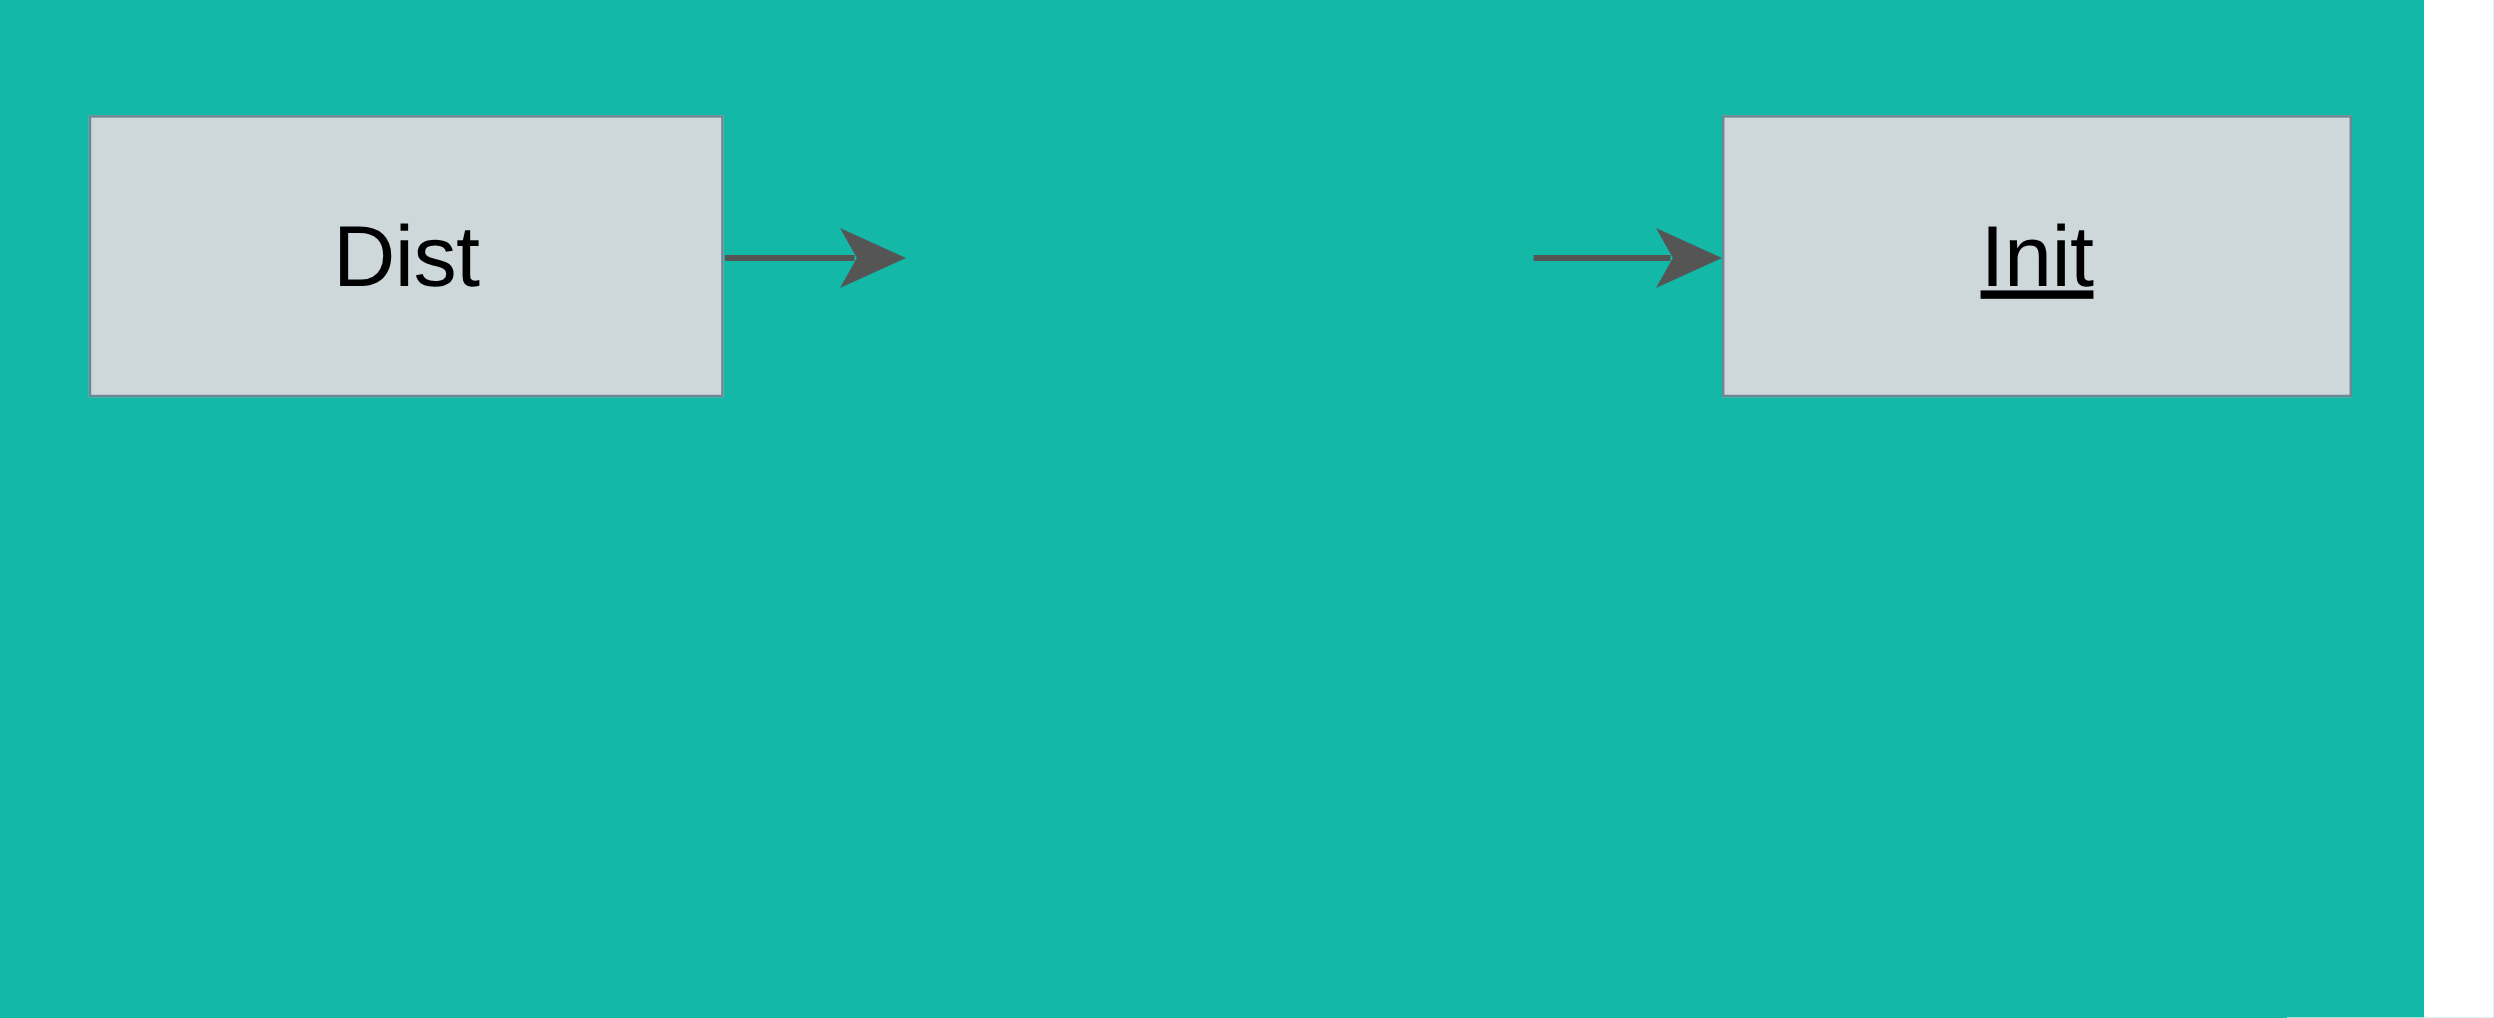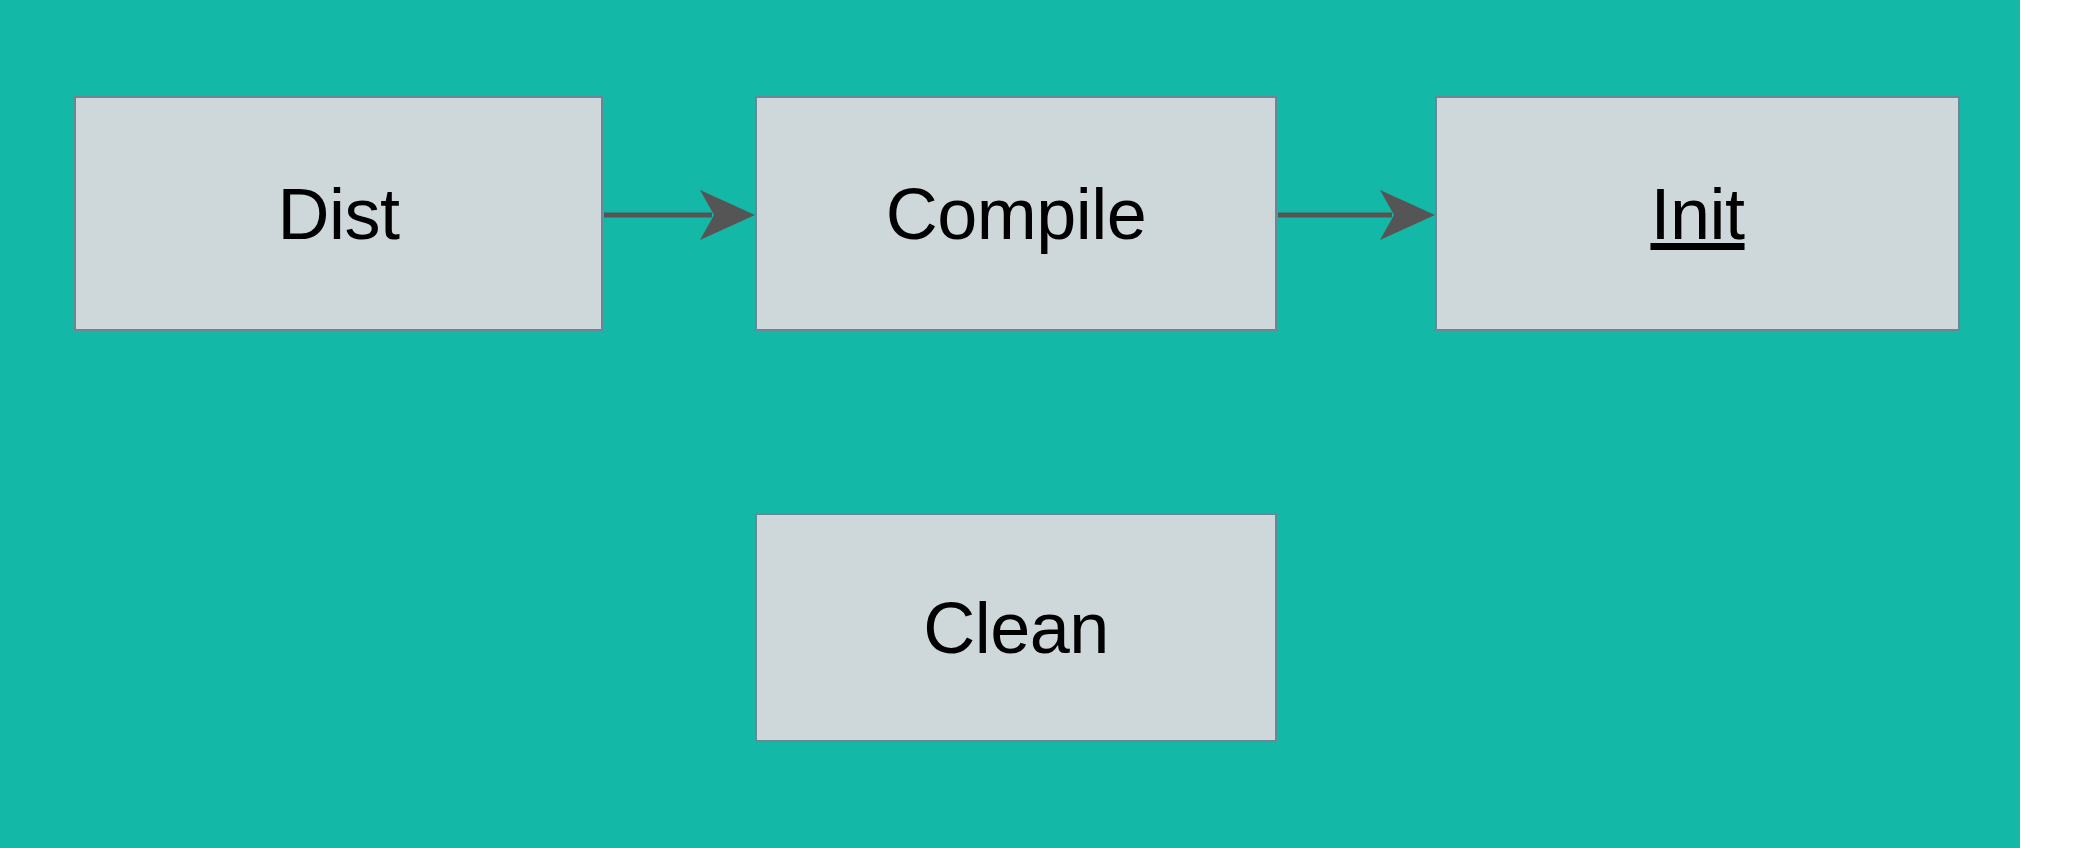--- a/index.html
+++ b/index.html
@@ -84,25 +84,19 @@
     <g>
       <line class="edge-line" x1="1278" y1="215" x2="1392" y2="215"></line>
       <path class="edge-head" d="M 1435,215 L 1380,240 L 1394,215 L 1380,190 Z"></path>
     </g>
   </svg>
 
   <div class="node" id="node-dist">
     <span class="node-label">Dist</span>
   </div>
 
-  <div class="node" id="node-compile">
-    <span class="node-label">Compile</span>
-  </div>
 
   <div class="node" id="node-init">
     <span class="node-label">Init</span>
   </div>
 
-  <div class="node" id="node-clean">
-    <span class="node-label">Clean</span>
-  </div>
 
 </div>
 
 </body></html>

